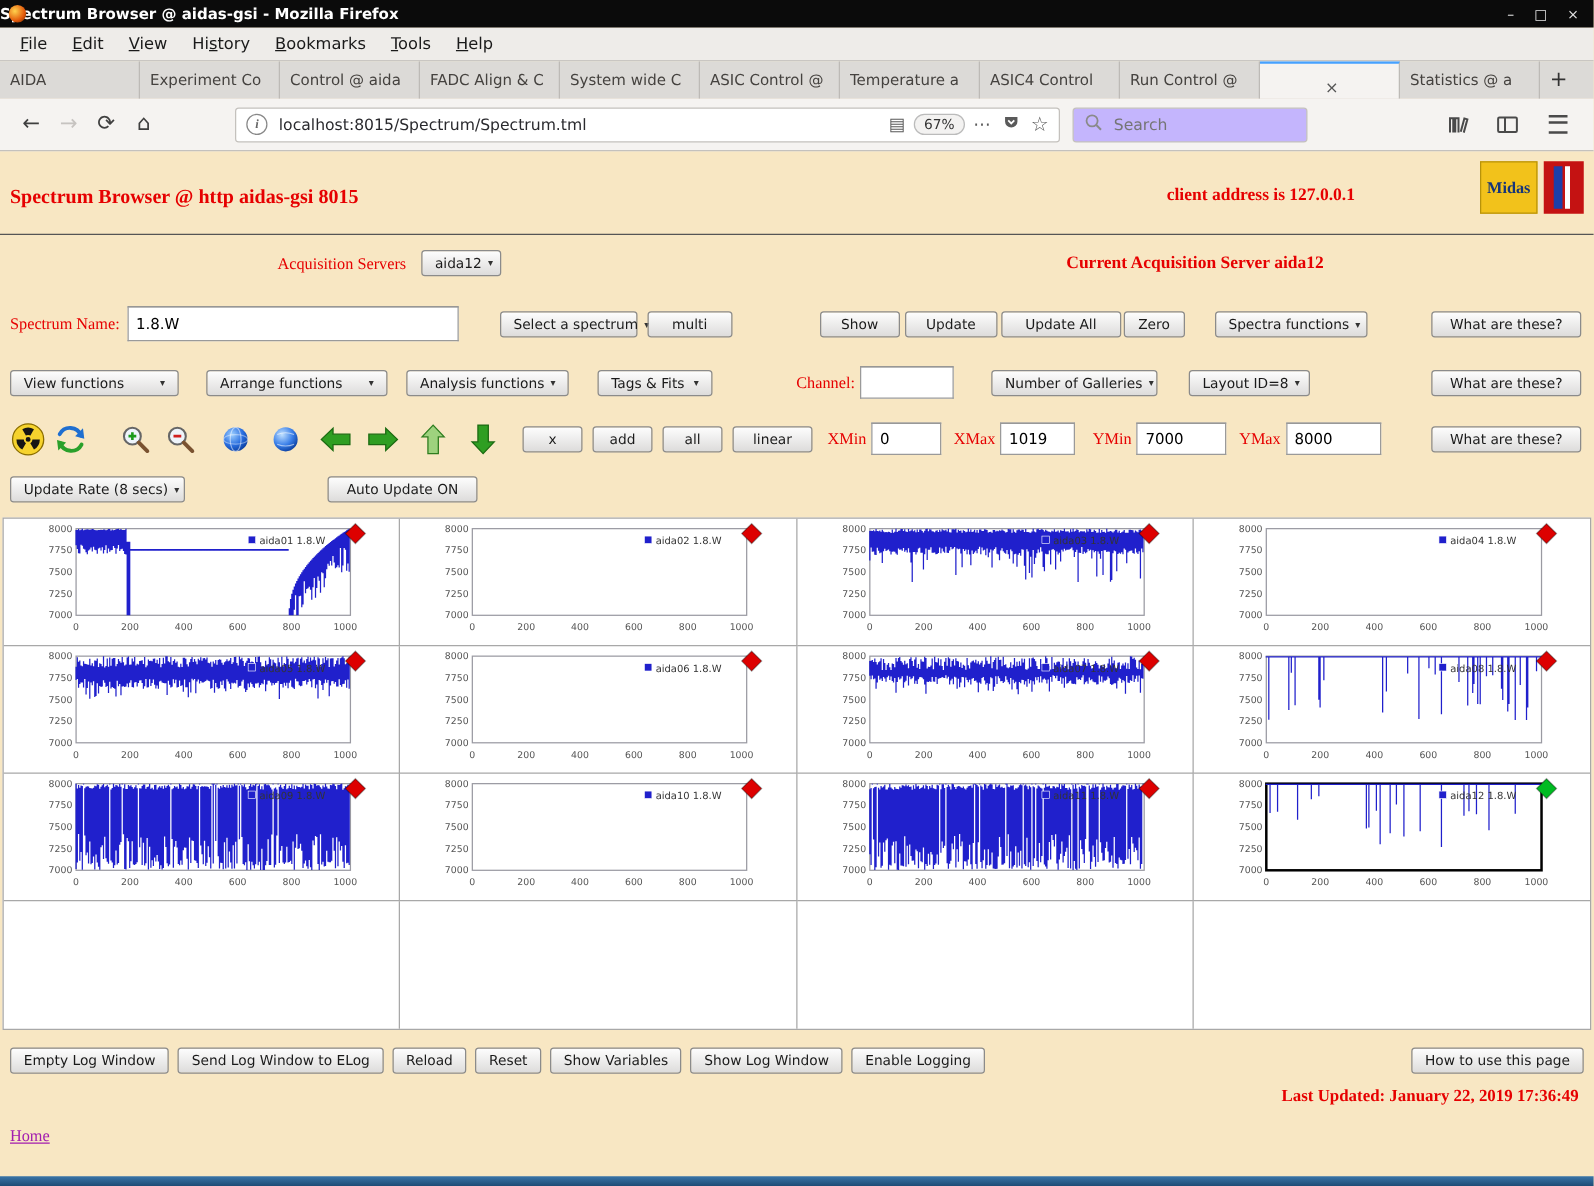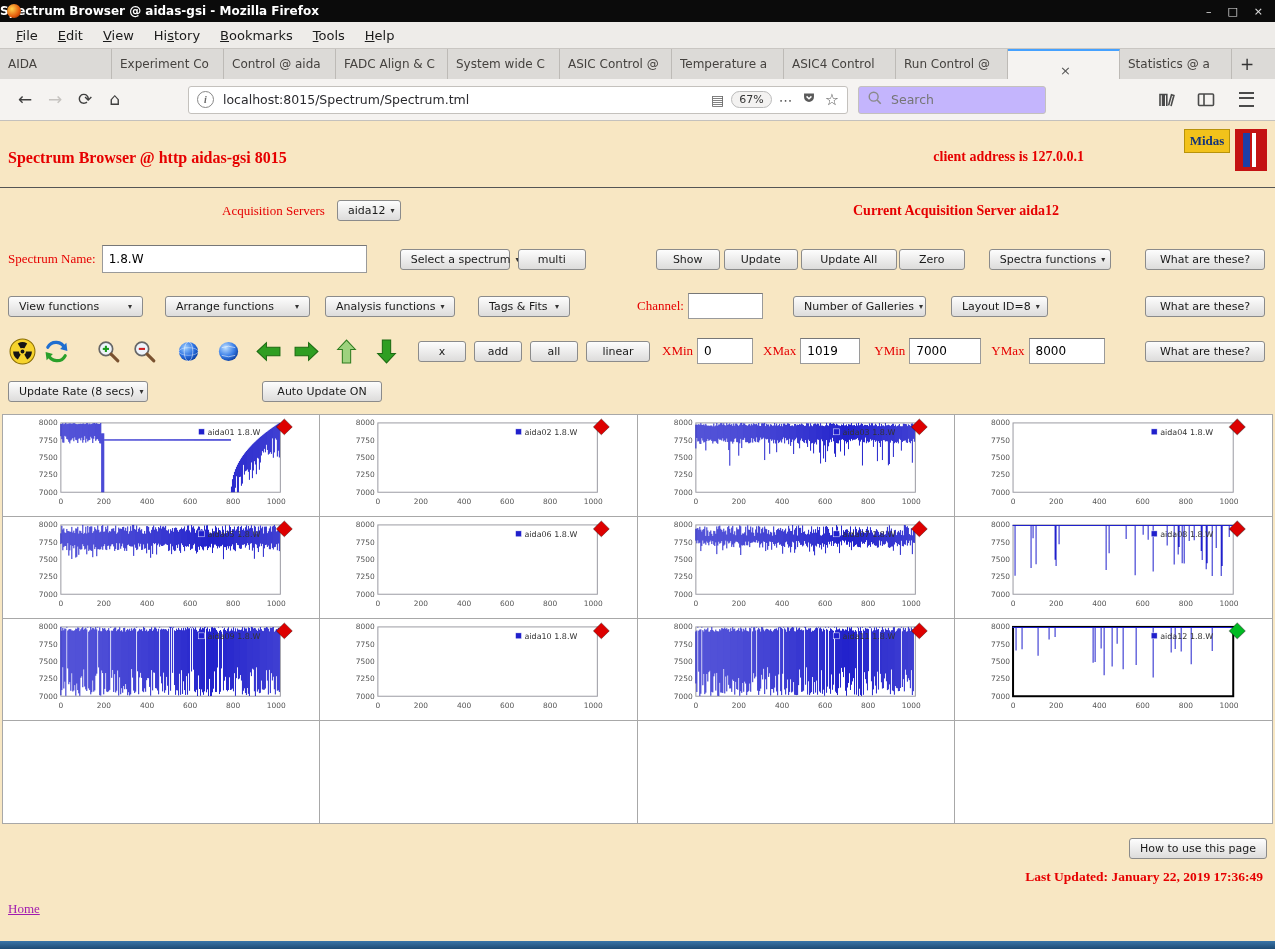--- a/index.html
+++ b/index.html
@@ -42,21 +42,21 @@
   .hamb{width:15px;height:11px;border-top:2px solid #4a4a4a;border-bottom:2px solid #4a4a4a;position:relative;}
   .hamb::after{content:"";position:absolute;left:0;right:0;top:2.5px;border-top:2px solid #4a4a4a;}
 
   
   .page{position:relative;}
   .rser{font-family:"Liberation Serif",serif;color:#e60000;}
   .page-header{display:flex;align-items:flex-start;padding:8px 8px 0;height:62px;box-sizing:border-box;}
   .page-title{margin-top:20px;font-size:16px;font-weight:bold;}
   .client{margin:20px 0 0 auto;font-size:14px;font-weight:bold;}
   .logos{margin-left:100px;display:flex;gap:5px;}
-  .midas-logo{width:46px;height:24px;background:#f2c21b;border:1px solid #b8930a;box-sizing:border-box;
+  .midas-logo{width:46px;height:42px;background:#f2c21b;border:1px solid #b8930a;box-sizing:border-box;
     display:flex;align-items:center;justify-content:center;color:#15357a;font:bold 13px "Liberation Serif",serif;}
   .frs-logo{width:32px;height:42px;background:#c41212;position:relative;overflow:hidden;}
   .frs-logo::before{content:"";position:absolute;left:8px;top:4px;width:7px;height:34px;background:#1d3fa8;}
   .frs-logo::after{content:"";position:absolute;left:17px;top:4px;width:4px;height:34px;background:#fff;}
   hr.rule{border:none;border-top:1px solid #555;margin:4px 0 0;}
 
   .row{display:flex;align-items:center;}
   .acq-row{margin:12px 8px 0;}
   .current-server{margin-left:auto;margin-right:208px;font-size:14px;font-weight:bold;}
 
@@ -233,21 +233,21 @@
     <span class="rlab">Spectrum Name:</span>
     <input class="tin" style="width: 265px; height: 28px; margin-left: 6px;" value="1.8.W">
     <button class="btn dd" style="margin-left:33px;width:110px">
       <span>Select a spectrum</span>
       <span class="caret">▾</span>
     </button>
     <button class="btn" style="margin-left:8px;width:68px">multi</button>
     <button class="btn" style="margin-left:70px;width:64px">Show</button>
     <button class="btn" style="margin-left:4px;width:74px">Update</button>
     <button class="btn" style="margin-left:3px;width:96px">Update All</button>
-    <button class="btn" style="margin-left:2px;width:66px">Zero</button>
+    <button class="btn" style="margin-left:2px;width:49px">Zero</button>
     <button class="btn dd" style="margin-left:24px;width:122px">
       <span>Spectra functions</span>
       <span class="caret">▾</span>
     </button>
     <button class="btn" style="margin-left:auto;margin-right:2px;width:120px">What are these?</button>
   </div>
 
   <div class="row func-row">
     <button class="btn dd" style="width:135px">
       <span>View functions</span>
@@ -620,20 +620,29 @@
           <polygon points="282,4 290,12 282,20 274,12" fill="#00bb22" stroke="rgba(0,0,0,0.35)"></polygon>
         </svg>
       </div>
       <div class="cell"></div>
       <div class="cell"></div>
       <div class="cell"></div>
       <div class="cell"></div>
     </div>
 
   <div class="footer-row">
+    <span style="display:inline-flex;gap:7px">
+        <button class="btn">Empty Log Window</button>
+        <button class="btn">Send Log Window to ELog</button>
+        <button class="btn">Reload</button>
+        <button class="btn">Reset</button>
+        <button class="btn">Show Variables</button>
+        <button class="btn">Show Log Window</button>
+        <button class="btn">Enable Logging</button>
+      </span>
     <button class="btn howto" style="width:138px">How to use this page</button>
   </div>
 
   <div class="last-updated rser">Last Updated: January 22, 2019 17:36:49</div>
 
   <a class="home-link" href="#">Home</a>
 </div>
 
 <div class="bottom-strip"></div>
 

